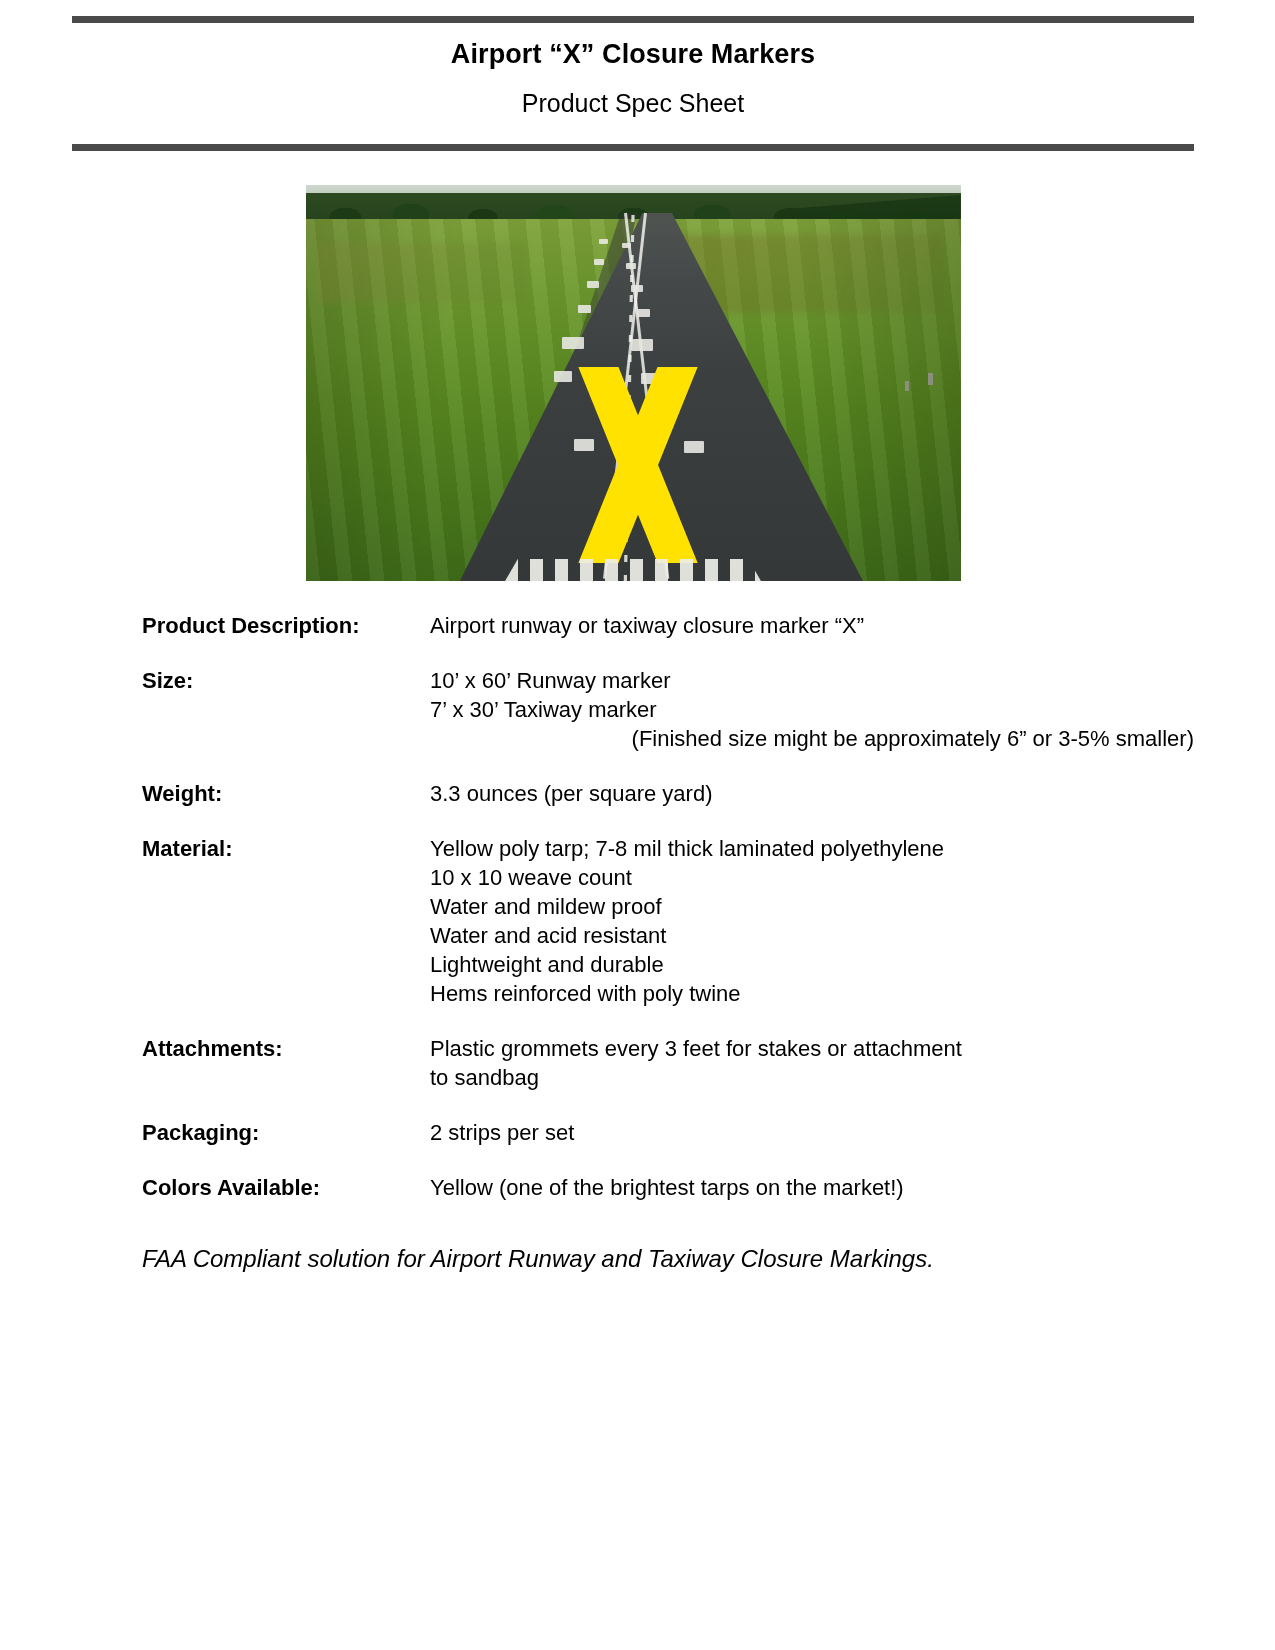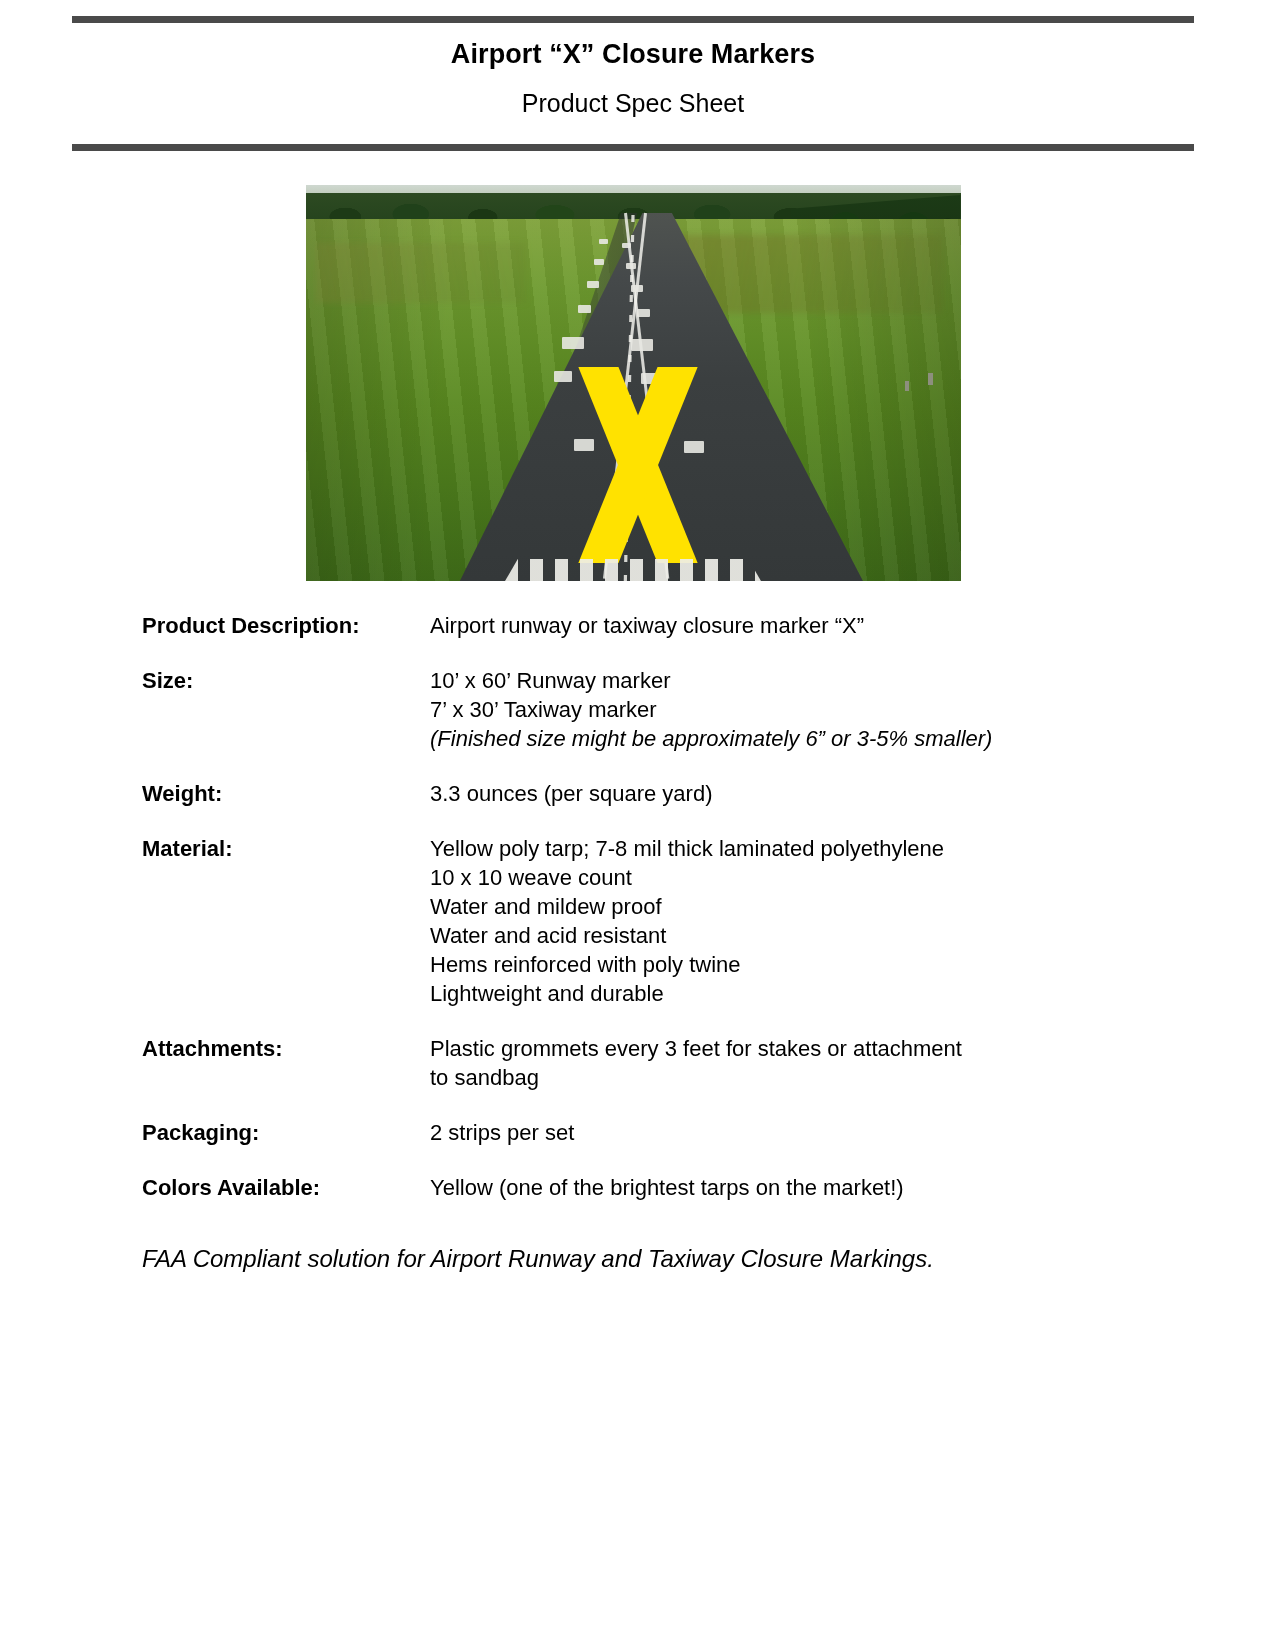--- a/index.html
+++ b/index.html
@@ -253,21 +253,21 @@
   .spec-values {
     flex: 1 1 auto;
     font-size: 22px;
     line-height: 1.32;
   }
   .spec-values .line {
     display: block;
     white-space: nowrap;
   }
   .spec-values .line.italic {
-    font-style: italic;
+    text-align: right;
   }
 
   .footer-note {
     margin-top: 40px;
     padding-left: 70px;
     font-size: 24px;
     font-style: italic;
     line-height: 1.32;
   }
 </style>
@@ -352,22 +352,22 @@
       </div>
     </div>
 
     <div class="spec-row">
       <div class="spec-label">Material:</div>
       <div class="spec-values">
         <span class="line">Yellow poly tarp; 7-8 mil thick laminated polyethylene</span>
         <span class="line">10 x 10 weave count</span>
         <span class="line">Water and mildew proof</span>
         <span class="line">Water and acid resistant</span>
+        <span class="line">Lightweight and durable</span>
         <span class="line">Hems reinforced with poly twine</span>
-        <span class="line">Lightweight and durable</span>
       </div>
     </div>
 
     <div class="spec-row">
       <div class="spec-label">Attachments:</div>
       <div class="spec-values">
         <span class="line">Plastic grommets every 3 feet for stakes or attachment</span>
         <span class="line">to sandbag</span>
       </div>
     </div>

